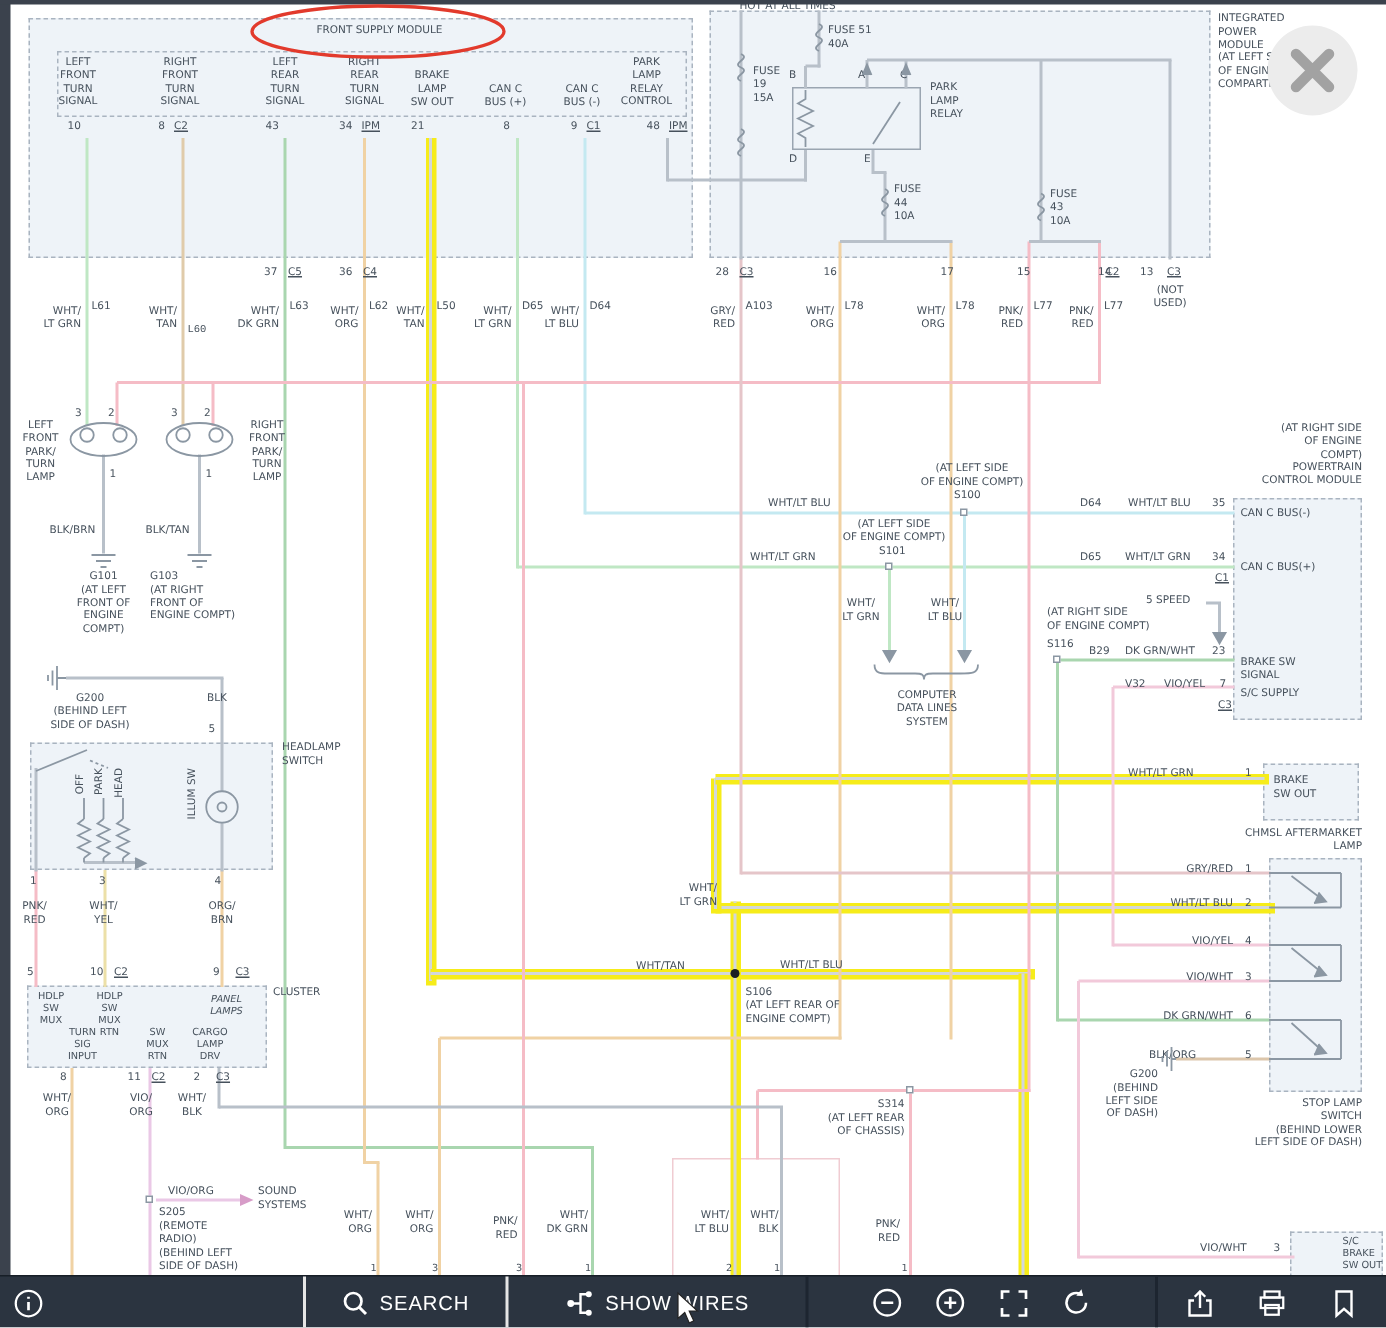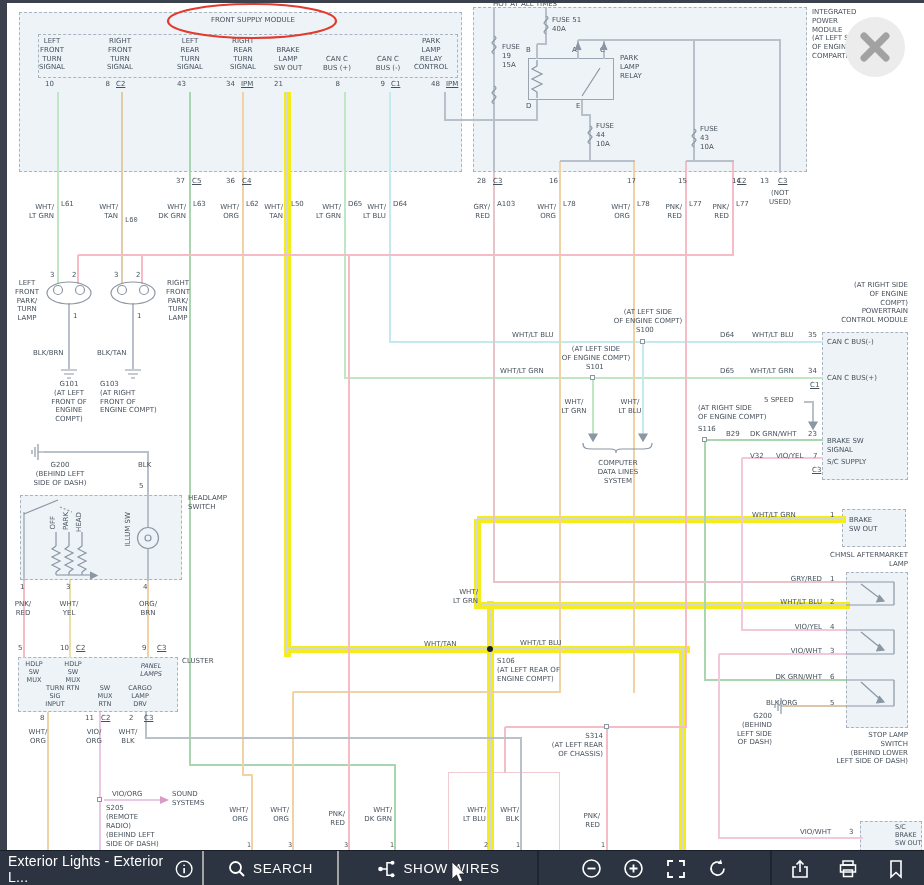--- a/index.html
+++ b/index.html
@@ -19,21 +19,21 @@
   .lbl.rot{writing-mode:vertical-rl;transform:rotate(180deg);}
   .node-sq{position:absolute;width:5px;height:5px;border:1px solid #8b97a3;background:#fff;box-sizing:border-box;}
   .node-dot{position:absolute;width:6px;height:6px;border-radius:50%;background:#1b1f24;}
   #shapes{position:absolute;left:0;top:0;z-index:50;pointer-events:none;}
   #close-btn{position:absolute;left:845px;top:17px;width:60px;height:60px;border-radius:50%;
              background:#ececec;z-index:60;}
   
   #toolbar{position:absolute;left:0;top:850px;width:924px;height:35px;background:#2b3440;
            border-top:1px solid #171e27;display:flex;align-items:stretch;z-index:40;
            font-family:"Liberation Sans",sans-serif;color:#ffffff;}
-  .tb-btn{display:flex;align-items:center;box-sizing:border-box;border-left:2px solid #a3a3a3;}
+  .tb-btn{display:flex;align-items:center;box-sizing:border-box;border-left:2px solid #e5e5e5;}
   .tb-btn:first-child{border-left:none;}
   .tb-label{font-size:14px;letter-spacing:0.2px;}
   .tb-caps{font-size:13.5px;letter-spacing:0.6px;}
   .tb-icons{display:flex;align-items:center;border-left:2px solid #1d2530;}
   .tb-ic{display:flex;align-items:center;justify-content:center;width:41px;height:100%;}
 </style>
 </head>
 <body>
 
 <div id="screen">
@@ -544,21 +544,20 @@
     <svg width="60" height="60" viewBox="0 0 60 60">
       <path d="M19,19 L41,41 M41,19 L19,41" stroke="#a2a2a2" stroke-width="7" stroke-linecap="round"></path>
     </svg>
   </div>
 
   <div class="edge-strip-left"></div>
   <div class="edge-strip-top"></div>
 
   <div id="toolbar" style="background: rgb(43, 52, 64);">
     <div class="tb-btn" style="width:202px;padding:0 8px;justify-content:space-between;">
-      <span class="tb-label">Exterior Lights - Exterior L...</span>
       <svg width="22" height="22" viewBox="0 0 22 22">
         <circle cx="11" cy="11" r="8.5" stroke="#fff" stroke-width="1.5" fill="none"></circle>
         <path d="M11,6.5 L11,7.8 M11,10 L11,15.5" stroke="#fff" stroke-width="1.8"></path>
       </svg>
     </div>
     <div class="tb-btn" style="width:135px;justify-content:center;gap:7px;">
       <svg width="18" height="18" viewBox="0 0 18 18">
         <circle cx="7.5" cy="7.5" r="5.5" stroke="#fff" stroke-width="1.8" fill="none"></circle>
         <path d="M11.5,11.5 L16,16" stroke="#fff" stroke-width="2"></path>
       </svg>

